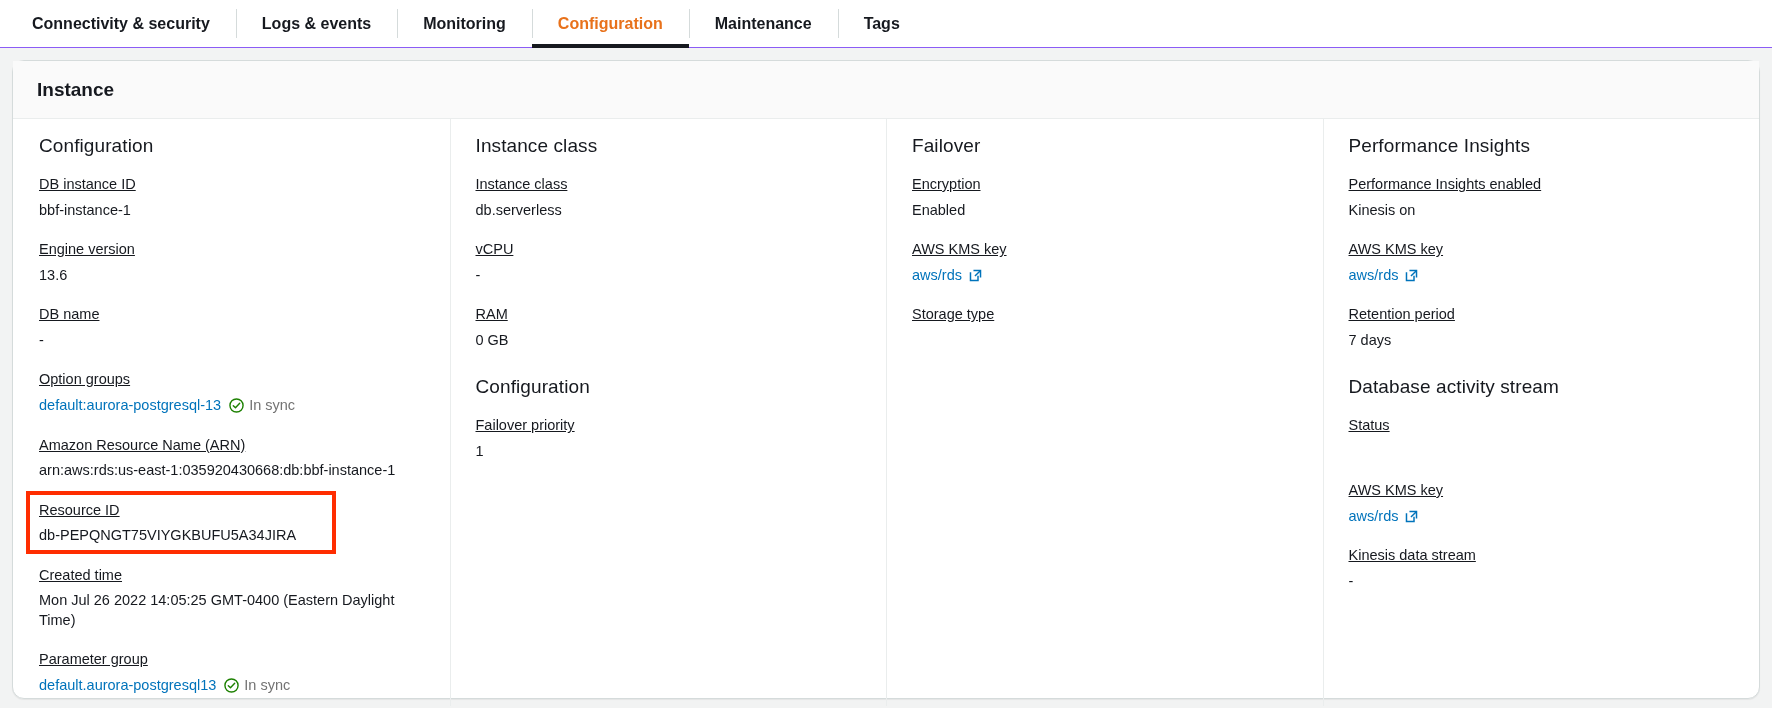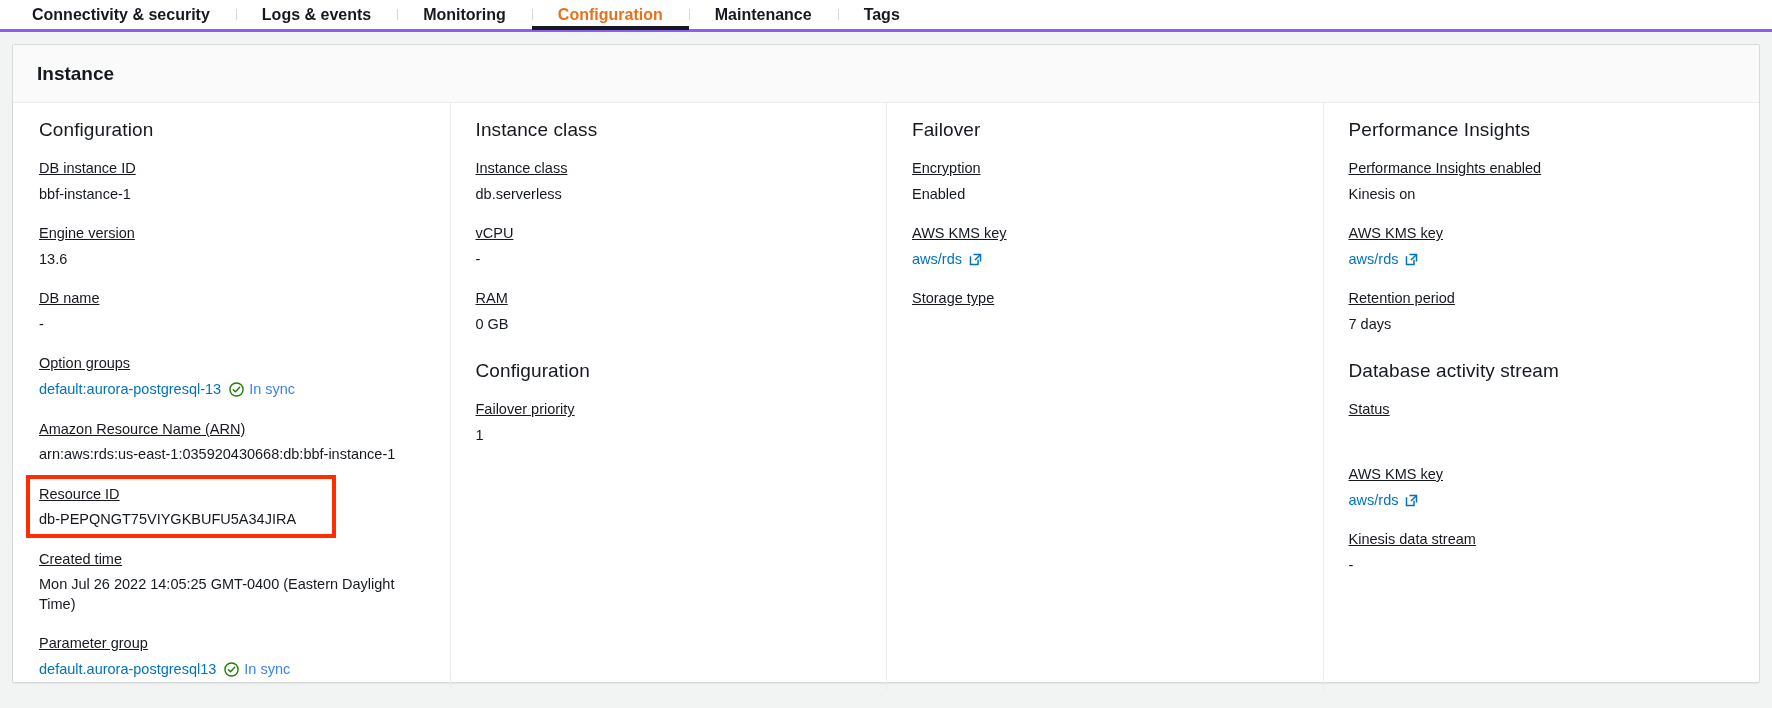--- a/index.html
+++ b/index.html
@@ -8,26 +8,26 @@
     height: 708px;
     background: #f2f3f3;
     font-family: "Liberation Sans", sans-serif;
     -webkit-font-smoothing: antialiased;
   }
   body { overflow: hidden; }
 
   
   .tabbar {
     position: relative;
-    height: 32px;
+    height: 48px;
     background: #ffffff;
     display: flex;
     align-items: stretch;
     padding-left: 6px;
-    border-bottom: 3px solid #8b5cf6;
+    border-bottom: 1px solid #8b5cf6;
   }
   .tab {
     position: relative;
     display: flex;
     align-items: center;
     padding: 0 26px;
     font-size: 16px;
     font-weight: bold;
     color: #16191f;
     white-space: nowrap;
@@ -53,21 +53,21 @@
   }
 
   
   .panel-wrap {
     padding: 12px 12px 0 12px;
     height: calc(708px - 44px);
   }
   .panel {
     background: #ffffff;
     border: 1px solid #d5dbdb;
-    border-radius: 2px;
+    border-radius: 12px;
     height: 639px;
     display: flex;
     flex-direction: column;
     box-shadow: 0 1px 1px rgba(0,0,0,.06);
   }
   .panel-header {
     height: 58px;
     display: flex;
     align-items: center;
     padding: 0 24px;
@@ -139,21 +139,21 @@
     height: 13px;
     margin-left: 7px;
     vertical-align: -1px;
   }
   .ext-icon svg { display: block; }
 
   .sync {
     display: inline-flex;
     align-items: center;
     margin-left: 8px;
-    color: #3b82f6;
+    color: #737373;
     font-size: 14.5px;
   }
   .sync-icon {
     width: 15px;
     height: 15px;
     margin-right: 5px;
     display: inline-block;
   }
   .sync-icon svg { display: block; }
 

